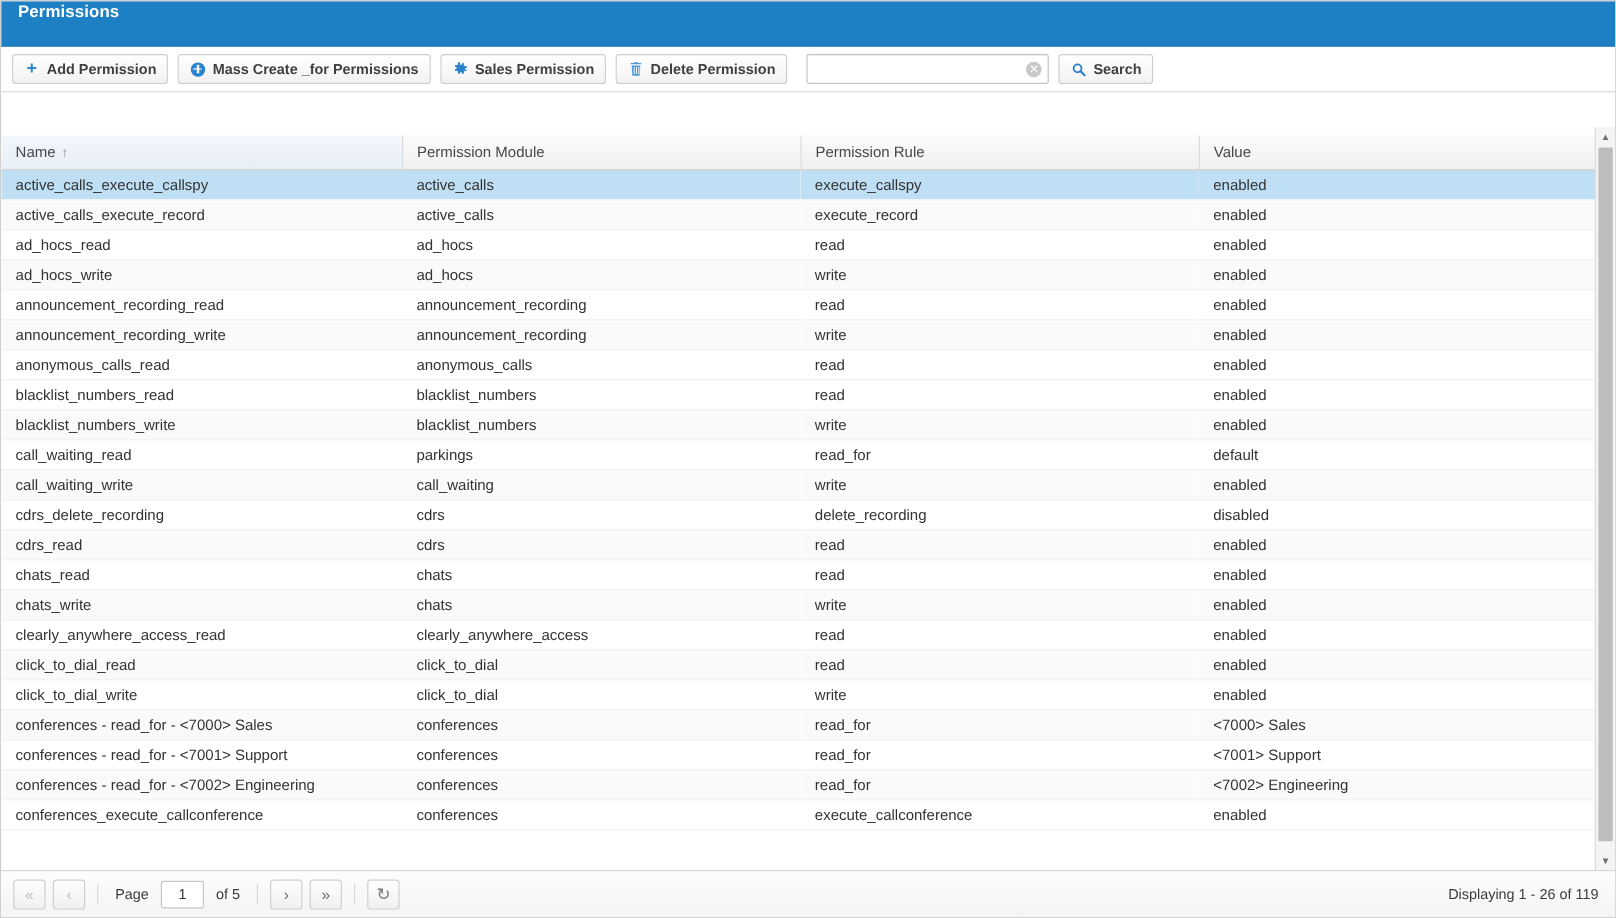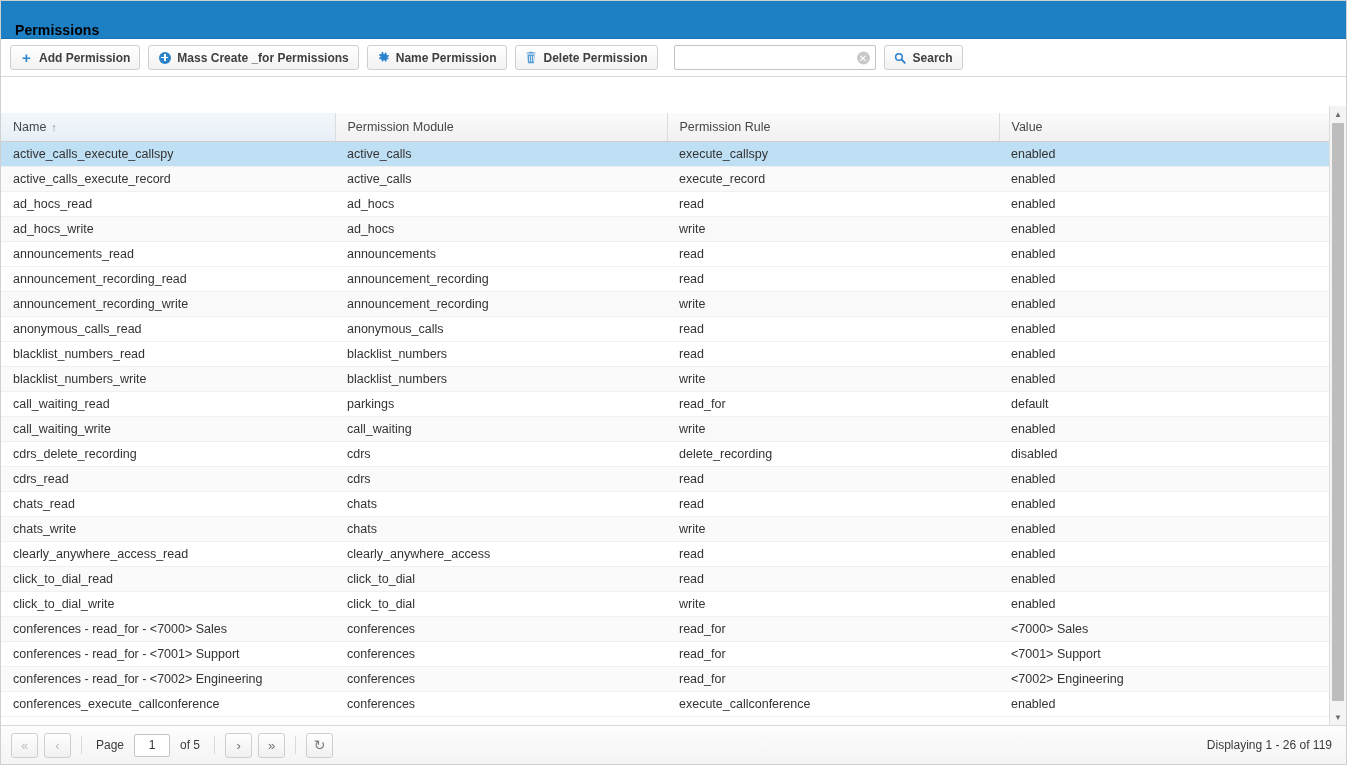--- a/index.html
+++ b/index.html
@@ -20,23 +20,23 @@
     overflow: hidden;
     display: flex;
     flex-direction: column;
     border: 1px solid #d0d0d0;
   }
 
   
   .titlebar {
     height: 37px;
     background: #1d80c4;
-    color: #000000;
+    color: #ffffff;
     display: flex;
-    align-items: flex-end;
+    align-items: flex-start;
     padding: 0 14px;
     flex: 0 0 auto;
     border-bottom: 1px solid #1a72b0;
   }
   .titlebar .title {
     font-size: 14px;
     font-weight: bold;
     letter-spacing: .1px;
   }
 
@@ -279,21 +279,21 @@
       <span>Mass Create _for Permissions</span>
     </button>
 
     <button class="tbtn">
       <span class="ic">
         <svg width="13" height="13" viewBox="0 0 16 16">
             <path fill="#2b83cc" d="M8 5.2A2.8 2.8 0 1 0 8 10.8 2.8 2.8 0 0 0 8 5.2zm0 4.2A1.4 1.4 0 1 1 8 6.6a1.4 1.4 0 0 1 0 2.8z"></path>
             <path fill="#2b83cc" d="M14.4 9.1l-1.3-.3a5.2 5.2 0 0 0 0-1.6l1.3-.3a.5.5 0 0 0 .4-.6l-.3-1.1a.5.5 0 0 0-.6-.35l-1.3.33a5.2 5.2 0 0 0-1.1-1.1l.33-1.3a.5.5 0 0 0-.35-.6l-1.1-.3a.5.5 0 0 0-.6.4l-.3 1.3a5.2 5.2 0 0 0-1.6 0L7.6 1.2a.5.5 0 0 0-.6-.4l-1.1.3a.5.5 0 0 0-.35.6l.33 1.3a5.2 5.2 0 0 0-1.1 1.1l-1.3-.33a.5.5 0 0 0-.6.35l-.3 1.1a.5.5 0 0 0 .4.6l1.3.3a5.2 5.2 0 0 0 0 1.6l-1.3.3a.5.5 0 0 0-.4.6l.3 1.1a.5.5 0 0 0 .6.35l1.3-.33a5.2 5.2 0 0 0 1.1 1.1l-.33 1.3a.5.5 0 0 0 .35.6l1.1.3a.5.5 0 0 0 .6-.4l.3-1.3a5.2 5.2 0 0 0 1.6 0l.3 1.3a.5.5 0 0 0 .6.4l1.1-.3a.5.5 0 0 0 .35-.6l-.33-1.3a5.2 5.2 0 0 0 1.1-1.1l1.3.33a.5.5 0 0 0 .6-.35l.3-1.1a.5.5 0 0 0-.4-.6z"></path>
           </svg>
       </span>
-      <span>Name Permission</span>
+      <span>Sales Permission</span>
     </button>
 
     <button class="tbtn">
       <span class="ic">
         <svg width="12" height="13" viewBox="0 0 14 16">
             <path fill="#4d9ad6" d="M5.2 1h3.6l.5.9h3.1v1.3H1.6V1.9h3.1L5.2 1zM2.6 4.3h8.8l-.6 10.1a.7.7 0 0 1-.7.6H3.9a.7.7 0 0 1-.7-.6L2.6 4.3zm2 1.6v7.2h1V5.9h-1zm2.4 0v7.2h1V5.9h-1zm2.4 0v7.2h1V5.9h-1z"></path>
           </svg>
       </span>
       <span>Delete Permission</span>
     </button>
@@ -358,26 +358,20 @@
             <td>read</td>
             <td class="v-enabled">enabled</td>
           </tr>
           <tr class="r-even">
             <td>ad_hocs_write</td>
             <td>ad_hocs</td>
             <td>write</td>
             <td class="v-enabled">enabled</td>
           </tr>
           <tr class="r-odd">
-            <td>announcements_read</td>
-            <td>announcements</td>
-            <td>read</td>
-            <td class="v-enabled">enabled</td>
-          </tr>
-          <tr class="r-odd">
             <td>announcement_recording_read</td>
             <td>announcement_recording</td>
             <td>read</td>
             <td class="v-enabled">enabled</td>
           </tr>
           <tr class="r-even">
             <td>announcement_recording_write</td>
             <td>announcement_recording</td>
             <td>write</td>
             <td class="v-enabled">enabled</td>

